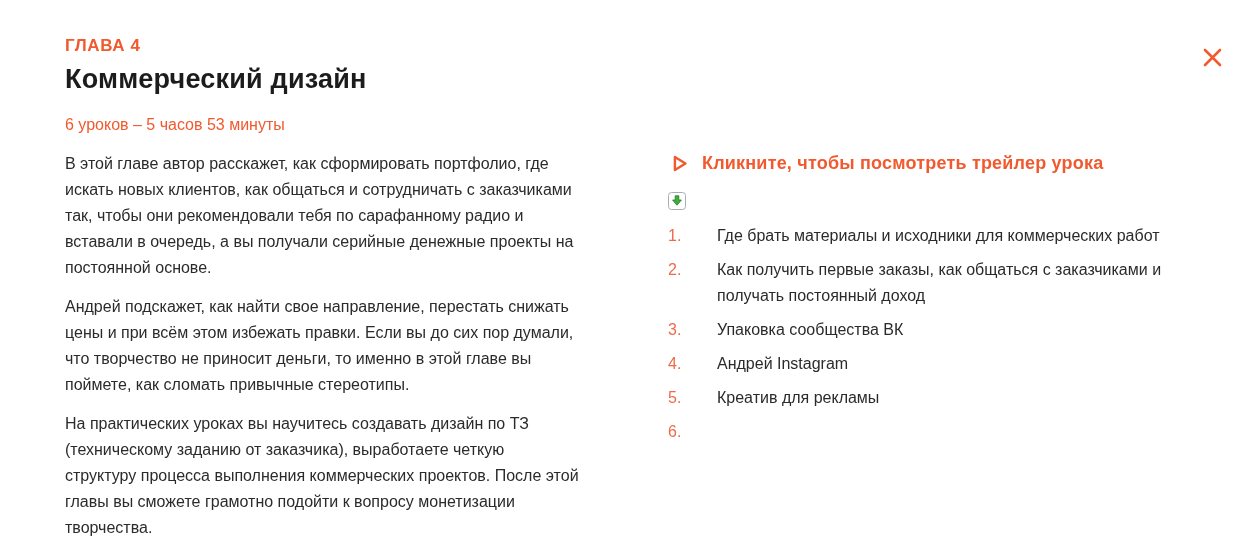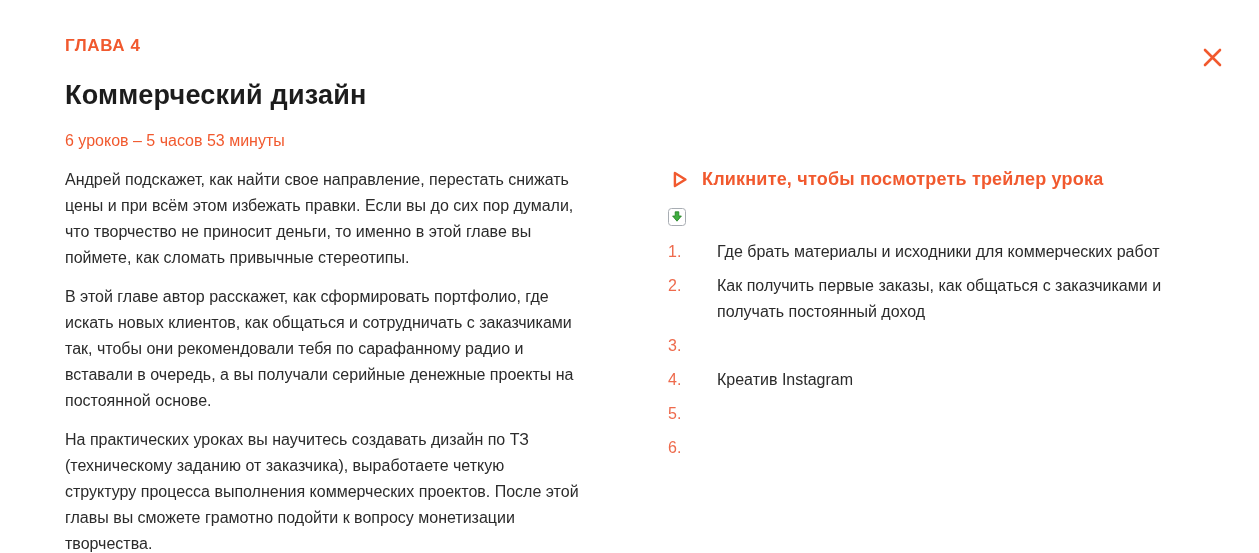--- a/index.html
+++ b/index.html
@@ -27,21 +27,21 @@
   }
   
   .chapter-label {
     color: #f1592e;
     font-size: 17px;
     font-weight: 700;
     letter-spacing: 0.6px;
     line-height: 20px;
   }
   .chapter-title {
-    margin-top: 23px;
+    margin-top: 7px;
     font-size: 27px;
     font-weight: 700;
     color: #1c1c1c;
     letter-spacing: 0.2px;
     line-height: 32px;
   }
   .author-line {
     margin-top: 12px;
     font-size: 18px;
     color: #3c3c3c;
@@ -133,22 +133,22 @@
 
   <header>
     <div class="chapter-label">ГЛАВА 4</div>
     <h1 class="chapter-title">Коммерческий дизайн</h1>
     <div class="duration-line">6 уроков – 5 часов 53 минуты</div>
   </header>
 
   <div class="columns">
 
     <div class="left-col">
+      <p>В этой главе автор расскажет, как сформировать портфолио, где искать новых клиентов, как общаться и сотрудничать с заказчиками так, чтобы они рекомендовали тебя по сарафанному радио и вставали в очередь, а вы получали серийные денежные проекты на постоянной основе.</p>
       <p>Андрей подскажет, как найти свое направление, перестать снижать цены и при всём этом избежать правки. Если вы до сих пор думали, что творчество не приносит деньги, то именно в этой главе вы поймете, как сломать привычные стереотипы.</p>
-      <p>В этой главе автор расскажет, как сформировать портфолио, где искать новых клиентов, как общаться и сотрудничать с заказчиками так, чтобы они рекомендовали тебя по сарафанному радио и вставали в очередь, а вы получали серийные денежные проекты на постоянной основе.</p>
       <p>На практических уроках вы научитесь создавать дизайн по ТЗ (техническому заданию от заказчика), выработаете четкую структуру процесса выполнения коммерческих проектов. После этой главы вы сможете грамотно подойти к вопросу монетизации творчества.</p>
     </div>
 
     <div class="right-col">
 
       <a class="trailer-link">
         <span class="play-icon-wrap">
           <svg width="23" height="23" viewBox="0 0 24 24">
             <path d="M7.2 5.2 L18.2 12 L7.2 18.8 Z" fill="none" stroke="#f1592e" stroke-width="2.5" stroke-linejoin="round" stroke-linecap="round"></path>
           </svg>
@@ -167,27 +167,29 @@
         <li class="lesson-item">
           <span class="lesson-number">1.</span>
           <span class="lesson-title">Где брать материалы и исходники для коммерческих работ</span>
         </li>
         <li class="lesson-item">
           <span class="lesson-number">2.</span>
           <span class="lesson-title">Как получить первые заказы, как общаться с заказчиками и получать постоянный доход</span>
         </li>
         <li class="lesson-item">
           <span class="lesson-number">3.</span>
+          <span class="lesson-title">Упаковка сообщества ВК</span>
         </li>
         <li class="lesson-item">
           <span class="lesson-number">4.</span>
-          <span class="lesson-title">Креатив Instagram</span>
+          <span class="lesson-title">Андрей Instagram</span>
         </li>
         <li class="lesson-item">
           <span class="lesson-number">5.</span>
+          <span class="lesson-title">Креатив для рекламы</span>
         </li>
         <li class="lesson-item">
           <span class="lesson-number">6.</span>
         </li>
       </ol>
 
     </div>
   </div>
 </div>
 

